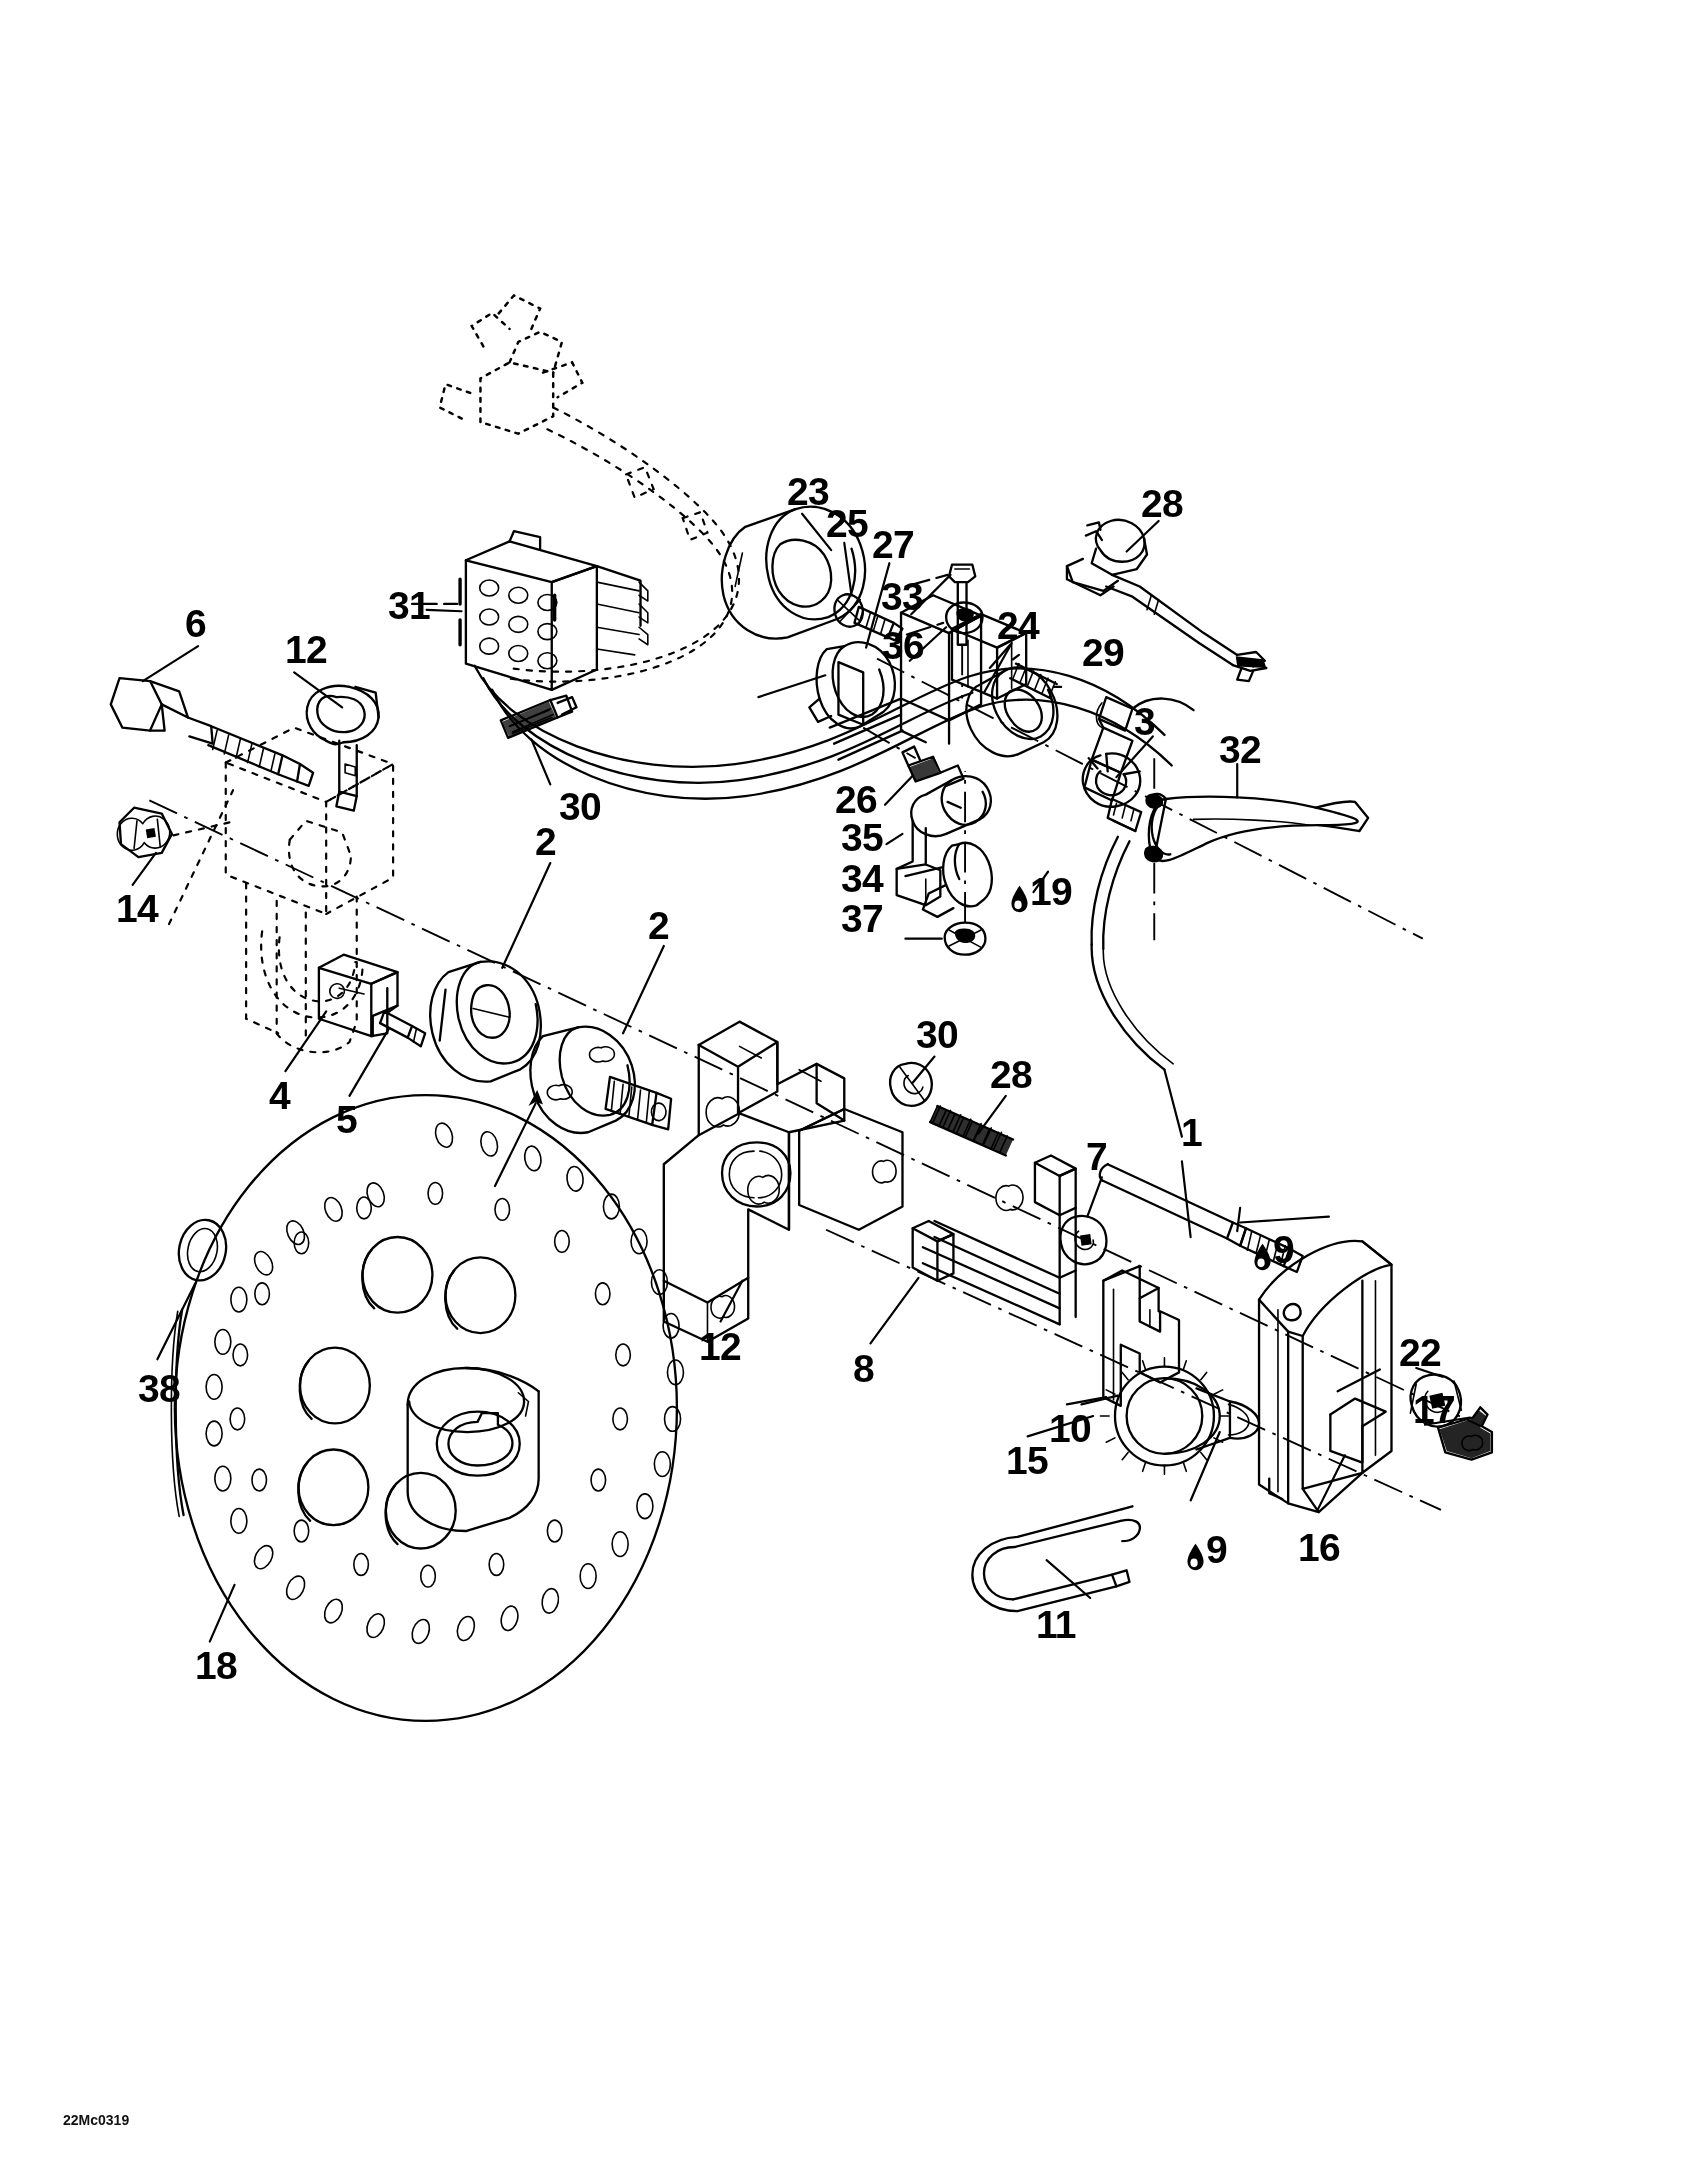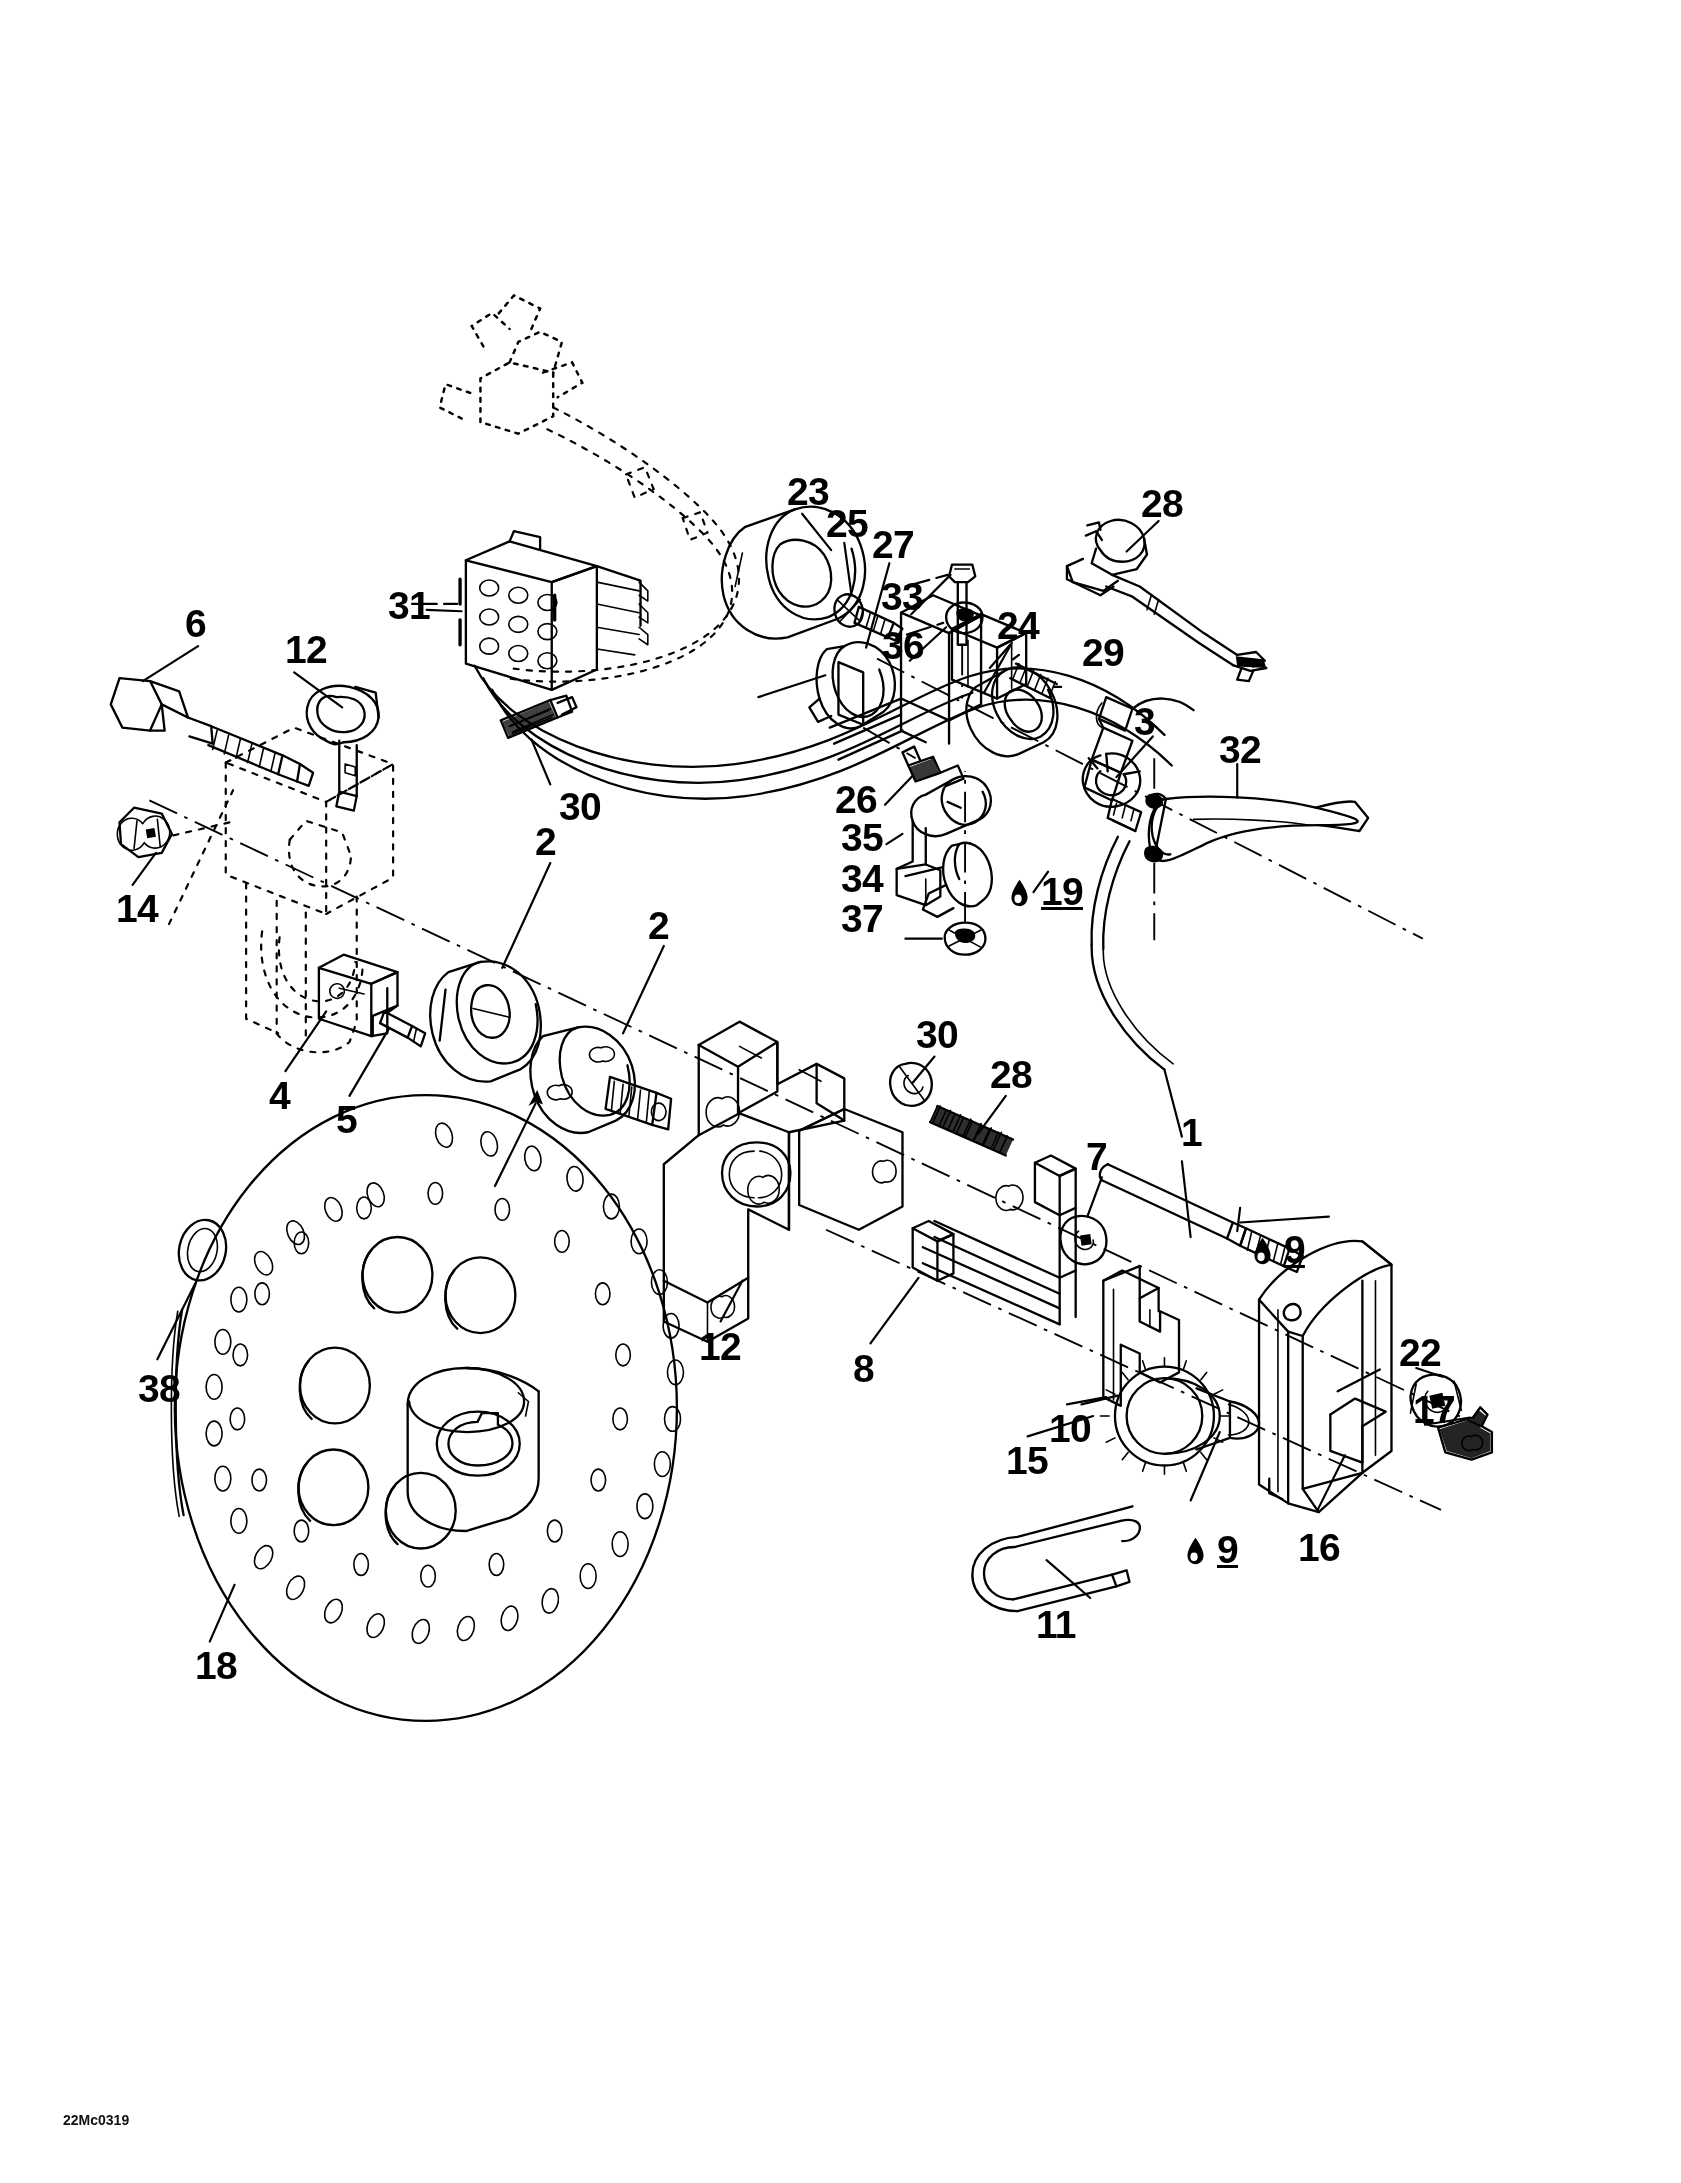--- a/index.html
+++ b/index.html
@@ -7,21 +7,21 @@
   body{font-family:"Liberation Sans",sans-serif;color:#000;}
   #sheet{
     position:relative;width:1682px;height:2183px;background:#fff;overflow:hidden;
   }
   #art{position:absolute;left:0;top:0;width:1682px;height:2183px;}
   .callout{
     position:absolute;font-family:"Liberation Sans",sans-serif;
     font-size:39px;font-weight:700;line-height:1;color:#000;
     letter-spacing:-0.7px;white-space:nowrap;
   }
-  .callout.lube{display:flex;align-items:center;gap:12px;text-decoration:underline;}
+  .callout.lube{display:flex;align-items:flex-end;gap:1px;}
   .dropglyph{display:inline-block;width:19px;height:28px;position:relative;top:1.5px;}
   #footer{
     position:absolute;left:63px;top:2112px;
     font-family:"Liberation Sans",sans-serif;font-size:14px;font-weight:600;
     letter-spacing:0px;color:#111;white-space:nowrap;
   }
 </style>
 </head>
 <body>
 

